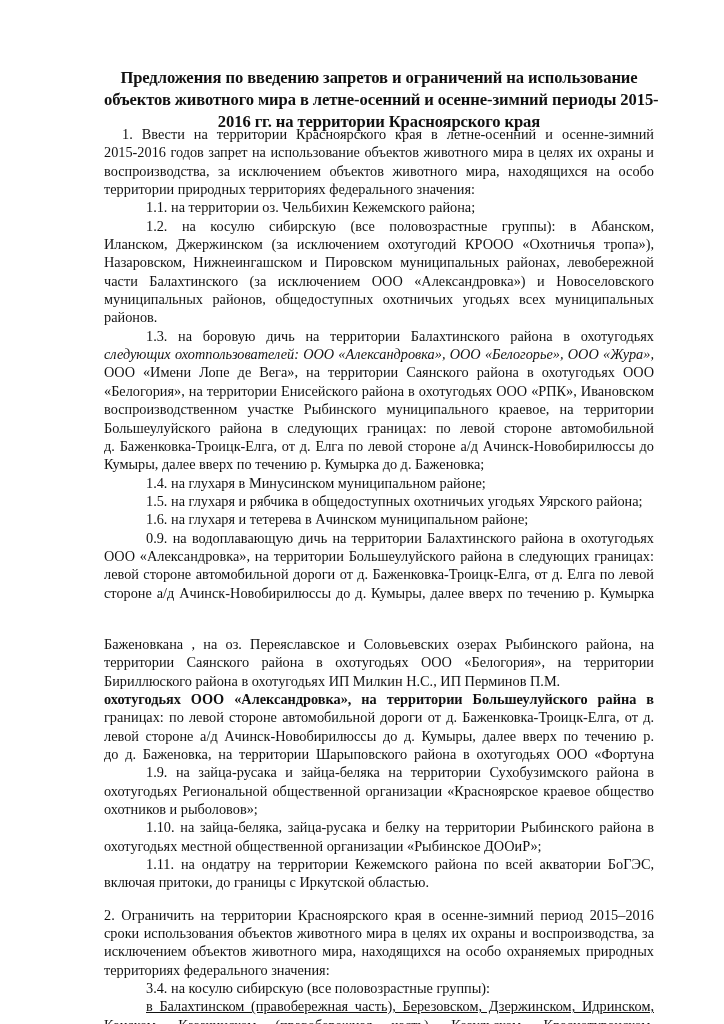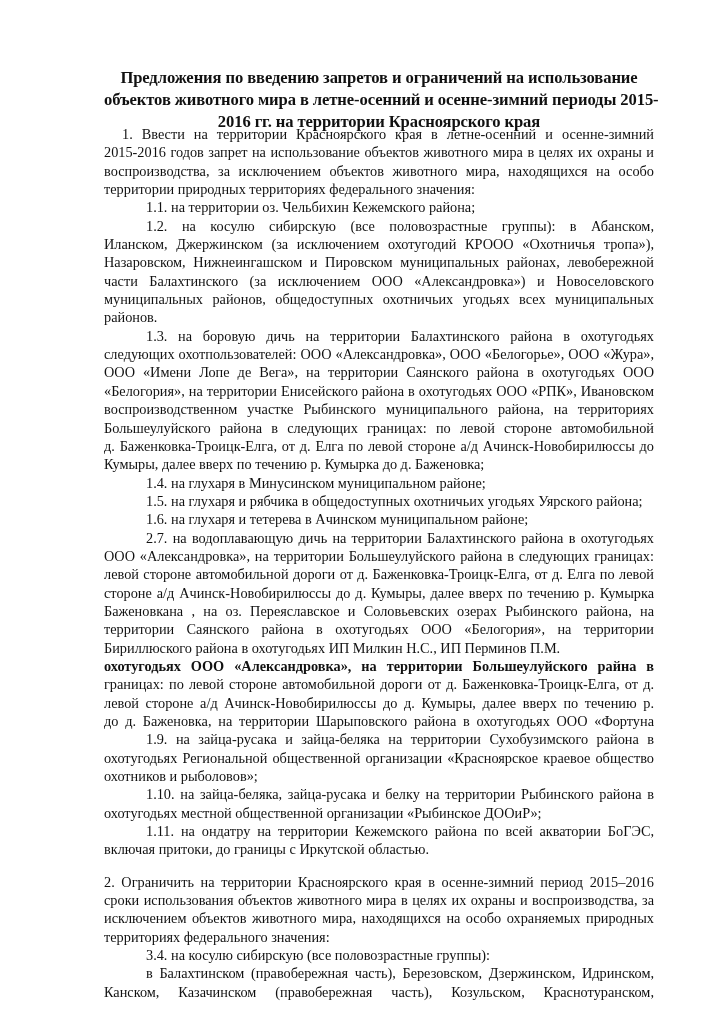--- a/index.html
+++ b/index.html
@@ -51,45 +51,45 @@
         <span class="ln ind1" style="white-space: normal; overflow: hidden;">1.2. на косулю сибирскую (все половозрастные группы): в Абанском, Бирилюсском,</span>
         <span class="ln" style="white-space: normal; overflow: hidden;">Иланском, Джержинском (за исключением охотугодий КРООО «Охотничья тропа»),</span>
         <span class="ln" style="white-space: normal; overflow: hidden;">Назаровском, Нижнеингашском и Пировском муниципальных районах, левобережной</span>
         <span class="ln" style="white-space: normal; overflow: hidden;">части Балахтинского (за исключением ООО «Александровка») и Новоселовского</span>
         <span class="ln" style="white-space: normal; overflow: hidden; font-family: Liberation Serif, serif;">муниципальных районов, общедоступных охотничьих угодьях всех муниципальных</span>
         <span class="ln last" style="white-space: normal; overflow: hidden;">районов.</span>
       </div>
 
       <div>
         <span class="ln ind1" style="white-space: normal; overflow: hidden;">1.3. на боровую дичь на территории Балахтинского района в охотугодьях</span>
-        <span class="ln" style="white-space: normal; overflow: hidden;">следующих охотпользователей: ООО «Александровка», ООО «Белогорье», ООО «Жура»,</span>
+        <span class="ln" style="white-space: normal; overflow: hidden; font-style: italic;">следующих охотпользователей: ООО «Александровка», ООО «Белогорье», ООО «Жура»,</span>
         <span class="ln" style="white-space: normal; overflow: hidden;">ООО «Имени Лопе де Вега», на территории Саянского района в охотугодьях ООО</span>
         <span class="ln" style="white-space: normal; overflow: hidden;">«Белогория», на территории Енисейского района в охотугодьях ООО «РПК», Ивановском</span>
-        <span class="ln" style="white-space: normal; overflow: hidden;">воспроизводственном участке Рыбинского муниципального района, на территориях</span>
+        <span class="ln" style="white-space: normal; overflow: hidden;">воспроизводственном участке Рыбинского муниципального краевое, на территории</span>
         <span class="ln" style="white-space: normal; overflow: hidden;">Большеулуйского района в следующих границах: по левой стороне автомобильной дороги от</span>
         <span class="ln" style="white-space: normal; overflow: hidden;">д. Баженковка-Троицк-Елга, от д. Елга по левой стороне а/д Ачинск-Новобирилюссы до д.</span>
         <span class="ln last" style="white-space: normal; overflow: hidden;">Кумыры, далее вверх по течению р. Кумырка до д. Баженовка;</span>
       </div>
 
       <div>
         <span class="ln last ind1" style="white-space: normal; overflow: hidden;">1.4. на глухаря в Минусинском муниципальном районе;</span>
       </div>
       <div>
         <span class="ln last ind1" style="white-space: normal; overflow: hidden;">1.5. на глухаря и рябчика в общедоступных охотничьих угодьях Уярского района;</span>
       </div>
       <div>
         <span class="ln last ind1" style="white-space: normal; overflow: hidden;">1.6. на глухаря и тетерева в Ачинском муниципальном районе;</span>
       </div>
 
       <div>
-        <span class="ln ind1" style="white-space: normal; overflow: hidden;">2.7. на водоплавающую дичь на территории Балахтинского района в охотугодьях</span>
+        <span class="ln ind1" style="white-space: normal; overflow: hidden;">0.9. на водоплавающую дичь на территории Балахтинского района в охотугодьях</span>
         <span class="ln" style="white-space: normal; overflow: hidden;">ООО «Александровка», на территории Большеулуйского района в следующих границах: по</span>
         <span class="ln" style="white-space: normal; overflow: hidden;">левой стороне автомобильной дороги от д. Баженковка-Троицк-Елга, от д. Елга по левой</span>
         <span class="ln" style="white-space: normal; overflow: hidden;">стороне а/д Ачинск-Новобирилюссы до д. Кумыры, далее вверх по течению р. Кумырка до д.</span>
-        <span class="ln" style="white-space: normal; overflow: hidden;">Баженовкана , на оз. Переяславское и Соловьевских озерах Рыбинского района, на</span>
+        <span class="ln" style="white-space: normal; overflow: hidden; margin-top: 33px;">Баженовкана , на оз. Переяславское и Соловьевских озерах Рыбинского района, на</span>
         <span class="ln" style="white-space: normal; overflow: hidden;">территории Саянского района в охотугодьях ООО «Белогория», на территории</span>
         <span class="ln last" style="white-space: normal; overflow: hidden;">Бириллюского района в охотугодьях ИП Милкин Н.С., ИП Перминов П.М.</span>
       </div>
 
       <div>
         <span class="ln" style="white-space: normal; overflow: hidden; font-weight: bold;">охотугодьях ООО «Александровка», на территории Большеулуйского райна в следующих</span>
         <span class="ln" style="white-space: normal; overflow: hidden;">границах: по левой стороне автомобильной дороги от д. Баженковка-Троицк-Елга, от д. Елга по</span>
         <span class="ln" style="white-space: normal; overflow: hidden;">левой стороне а/д Ачинск-Новобирилюссы до д. Кумыры, далее вверх по течению р. Кумырка</span>
         <span class="ln last" style="white-space: normal; overflow: hidden;">до д. Баженовка, на территории Шарыповского района в охотугодьях ООО «Фортуна плюс;</span>
       </div>
@@ -114,18 +114,18 @@
     <span class="gap"></span>
 
     <div>
       <span class="ln" style="white-space: normal; overflow: hidden;">2. Ограничить на территории Красноярского края в осенне-зимний период 2015–2016 годов</span>
       <span class="ln" style="white-space: normal; overflow: hidden;">сроки использования объектов животного мира в целях их охраны и воспроизводства, за</span>
       <span class="ln" style="white-space: normal; overflow: hidden;">исключением объектов животного мира, находящихся на особо охраняемых природных</span>
       <span class="ln last" style="white-space: normal; overflow: hidden;">территориях федерального значения:</span>
 
       <div>
         <span class="ln last ind1" style="white-space: normal; overflow: hidden;">3.4. на косулю сибирскую (все половозрастные группы):</span>
-        <span class="ln ind1" style="white-space: normal; overflow: hidden;">в Балахтинском (правобережная часть), Березовском, Дзержинском, Идринском,</span>
+        <span class="ln ind1" style="white-space: normal; overflow: hidden; text-decoration: underline;">в Балахтинском (правобережная часть), Березовском, Дзержинском, Идринском,</span>
         <span class="ln" style="white-space: normal; overflow: hidden;">Канском, Казачинском (правобережная часть), Козульском, Краснотуранском,</span>
       </div>
     </div>
   </div>
 </div>
 
 </body></html>

